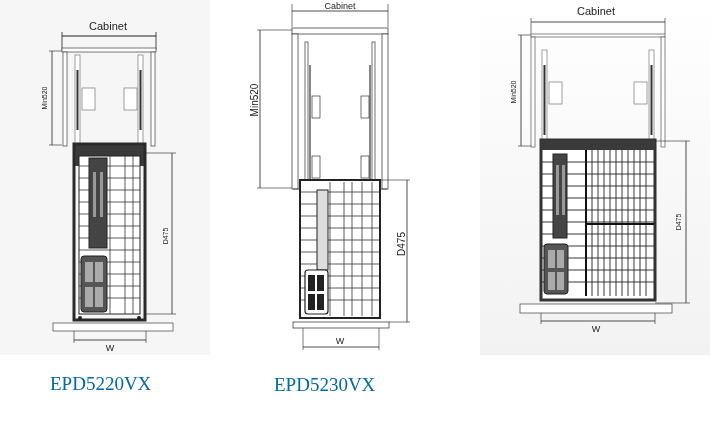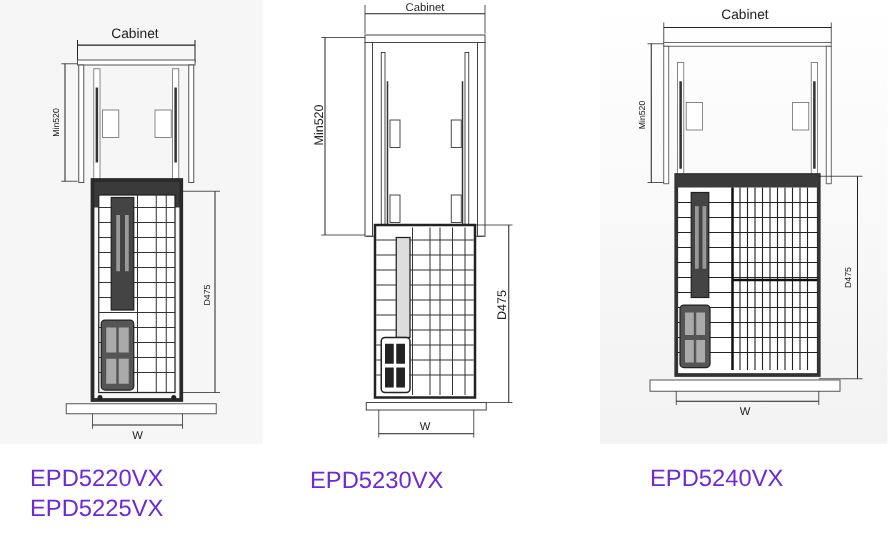--- a/index.html
+++ b/index.html
@@ -2,21 +2,21 @@
 <html><head>
 <meta charset="utf-8">
 <style>
   html, body { margin:0; padding:0; }
   body { width:710px; height:435px; background:#ffffff; position:relative; overflow:hidden; font-family:"Liberation Sans", sans-serif; }
   .panel { position:absolute; top:0; }
   #p1 { left:0; width:210px; height:355px; background:#f6f6f6; }
   #p2 { left:240px; width:200px; height:360px; background:#ffffff; }
   #p3 { left:480px; width:230px; height:355px; background:linear-gradient(180deg,#ffffff 0%,#f7f7f7 60%,#f2f2f2 100%); }
   svg { position:absolute; left:0; top:0; }
-  .label { position:absolute; color:#6d28d9; font-family:Liberation Sans, sans-serif; font-size:19px; line-height:24px; letter-spacing:0px; }
+  .label { position:absolute; color:#0369a1; font-family:Liberation Serif, serif; font-size:19px; line-height:24px; letter-spacing:0px;margin-left:26px; }
   .dimtxt { font-family:"Liberation Sans", sans-serif; fill:#222; }
 </style>
 </head>
 <body>
 
 <div class="panel" id="p1">
   <svg width="210" height="355" viewBox="0 0 210 355">
 
     <line x1="62" y1="36" x2="156" y2="36" stroke="#222" stroke-width="1"></line>
     <line x1="62" y1="32" x2="62" y2="50" stroke="#222" stroke-width="0.8"></line>
@@ -212,20 +212,18 @@
 
     <line x1="61" y1="321" x2="175" y2="321" stroke="#222" stroke-width="0.8"></line>
     <line x1="61" y1="313" x2="61" y2="324" stroke="#222" stroke-width="0.6"></line>
     <line x1="175" y1="313" x2="175" y2="324" stroke="#222" stroke-width="0.6"></line>
     <text class="dimtxt" x="116" y="332" font-size="9" text-anchor="middle">W</text>
   </svg>
 </div>
 
 <div class="label" style="left:24px; top:372px;">
   <div>EPD5220VX</div>
-  <div>EPD5225VX</div>
 </div>
 <div class="label" style="left:248px; top:373px;">
   <div>EPD5230VX</div>
 </div>
 <div class="label" style="left:520px; top:372px;">
-  <div>EPD5240VX</div>
 </div>
 
 </body></html>

